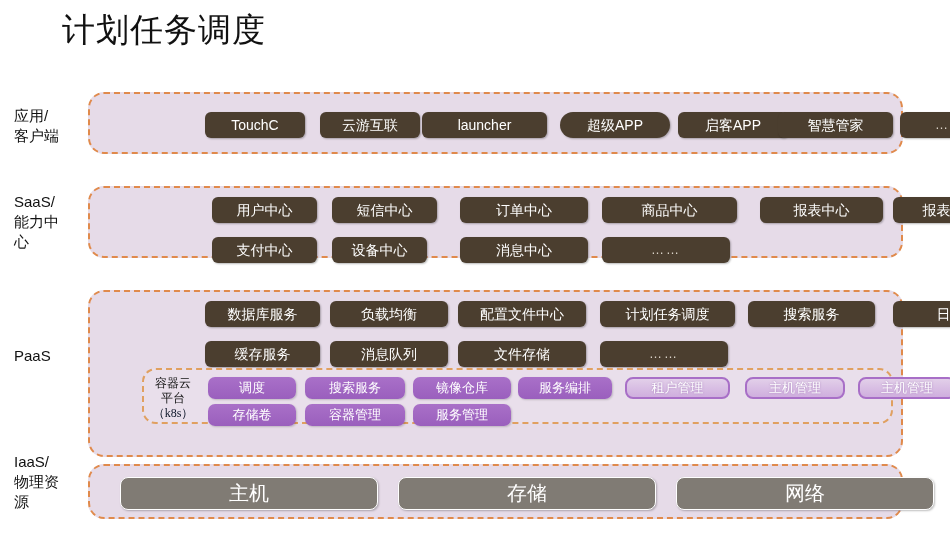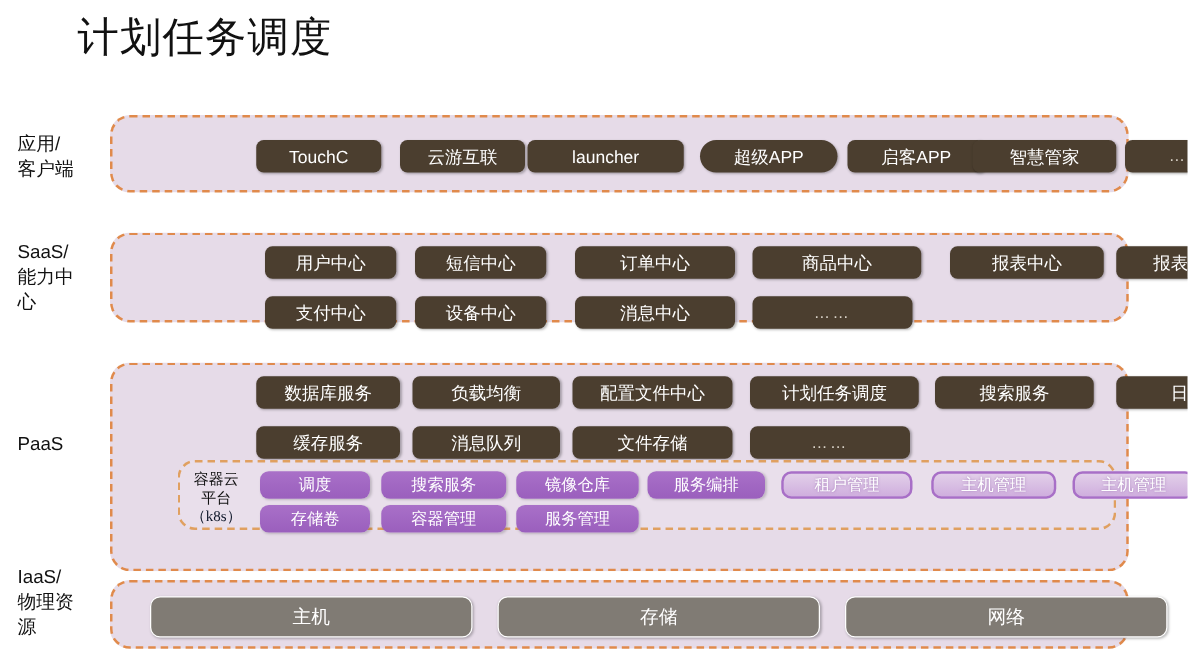--- a/index.html
+++ b/index.html
@@ -126,21 +126,21 @@
   .k8s-row + .k8s-row { margin-top: 5px; }
 
   
   .chip.gray {
     background: #807b74;
     color: #ffffff;
     border: 1px solid #ffffff;
     border-radius: 8px;
     height: 33px;
     line-height: 31px;
-    font-size: 15px;
+    font-size: 20px;
     box-shadow: 1px 1px 2px rgba(0,0,0,0.25);
   }
   .iaas-row { position: relative; height: 33px; }
 </style>
 </head>
 <body>
 
 <div id="slide-title">计划任务调度</div>
 
 <div class="layer-row" style="top: 0px;">
@@ -171,21 +171,21 @@
     <div class="chip-row" id="saas-row-0">
         <div class="chip brown" style="left: 112px; width: 105px;">用户中心</div>
         <div class="chip brown" style="left: 232px; width: 105px;">短信中心</div>
         <div class="chip brown" style="left: 360px; width: 128px;">订单中心</div>
         <div class="chip brown" style="left: 502px; width: 135px;">商品中心</div>
         <div class="chip brown" style="left: 660px; width: 123px;">报表中心</div>
         <div class="chip brown" style="left: 793px; width: 115px;">报表中心</div>
       </div>
     <div class="chip-row" id="saas-row-1">
         <div class="chip brown" style="left: 112px; width: 105px;">支付中心</div>
-        <div class="chip brown" style="left: 232px; width: 105px;">设备中心</div>
+        <div class="chip brown" style="left: 232px; width: 95px;">设备中心</div>
         <div class="chip brown" style="left: 360px; width: 128px;">消息中心</div>
         <div class="chip brown dots" style="left: 502px; width: 128px;">……</div>
       </div>
   </div>
 </div>
 
 <div class="layer-row">
   <div class="layer-label" id="label-paas" style="top: 346px;">
       <div>PaaS</div>
     </div>

